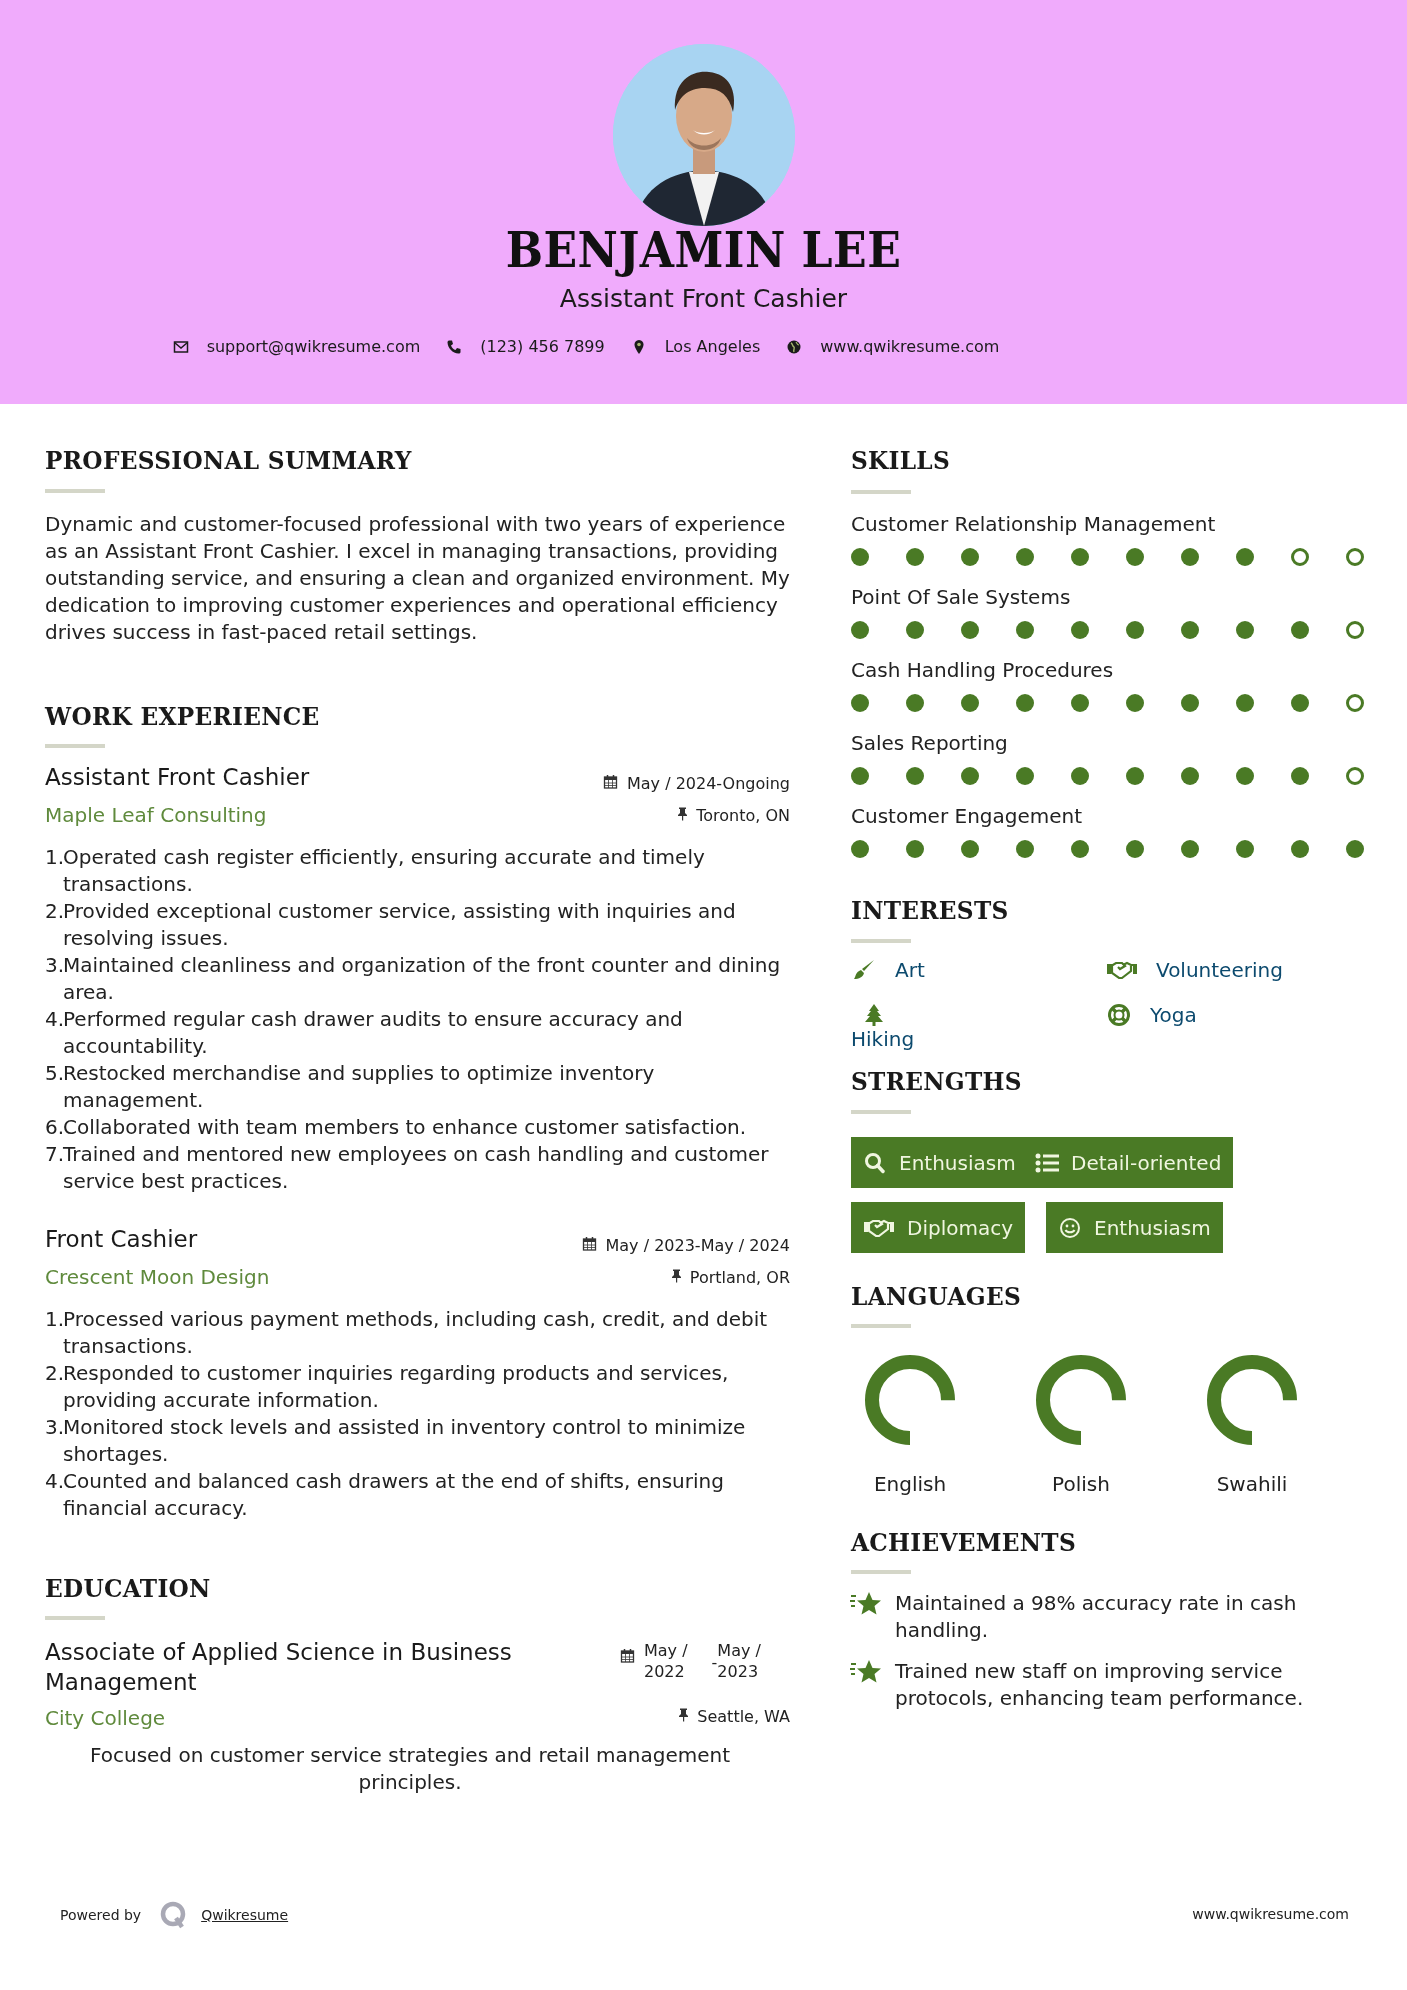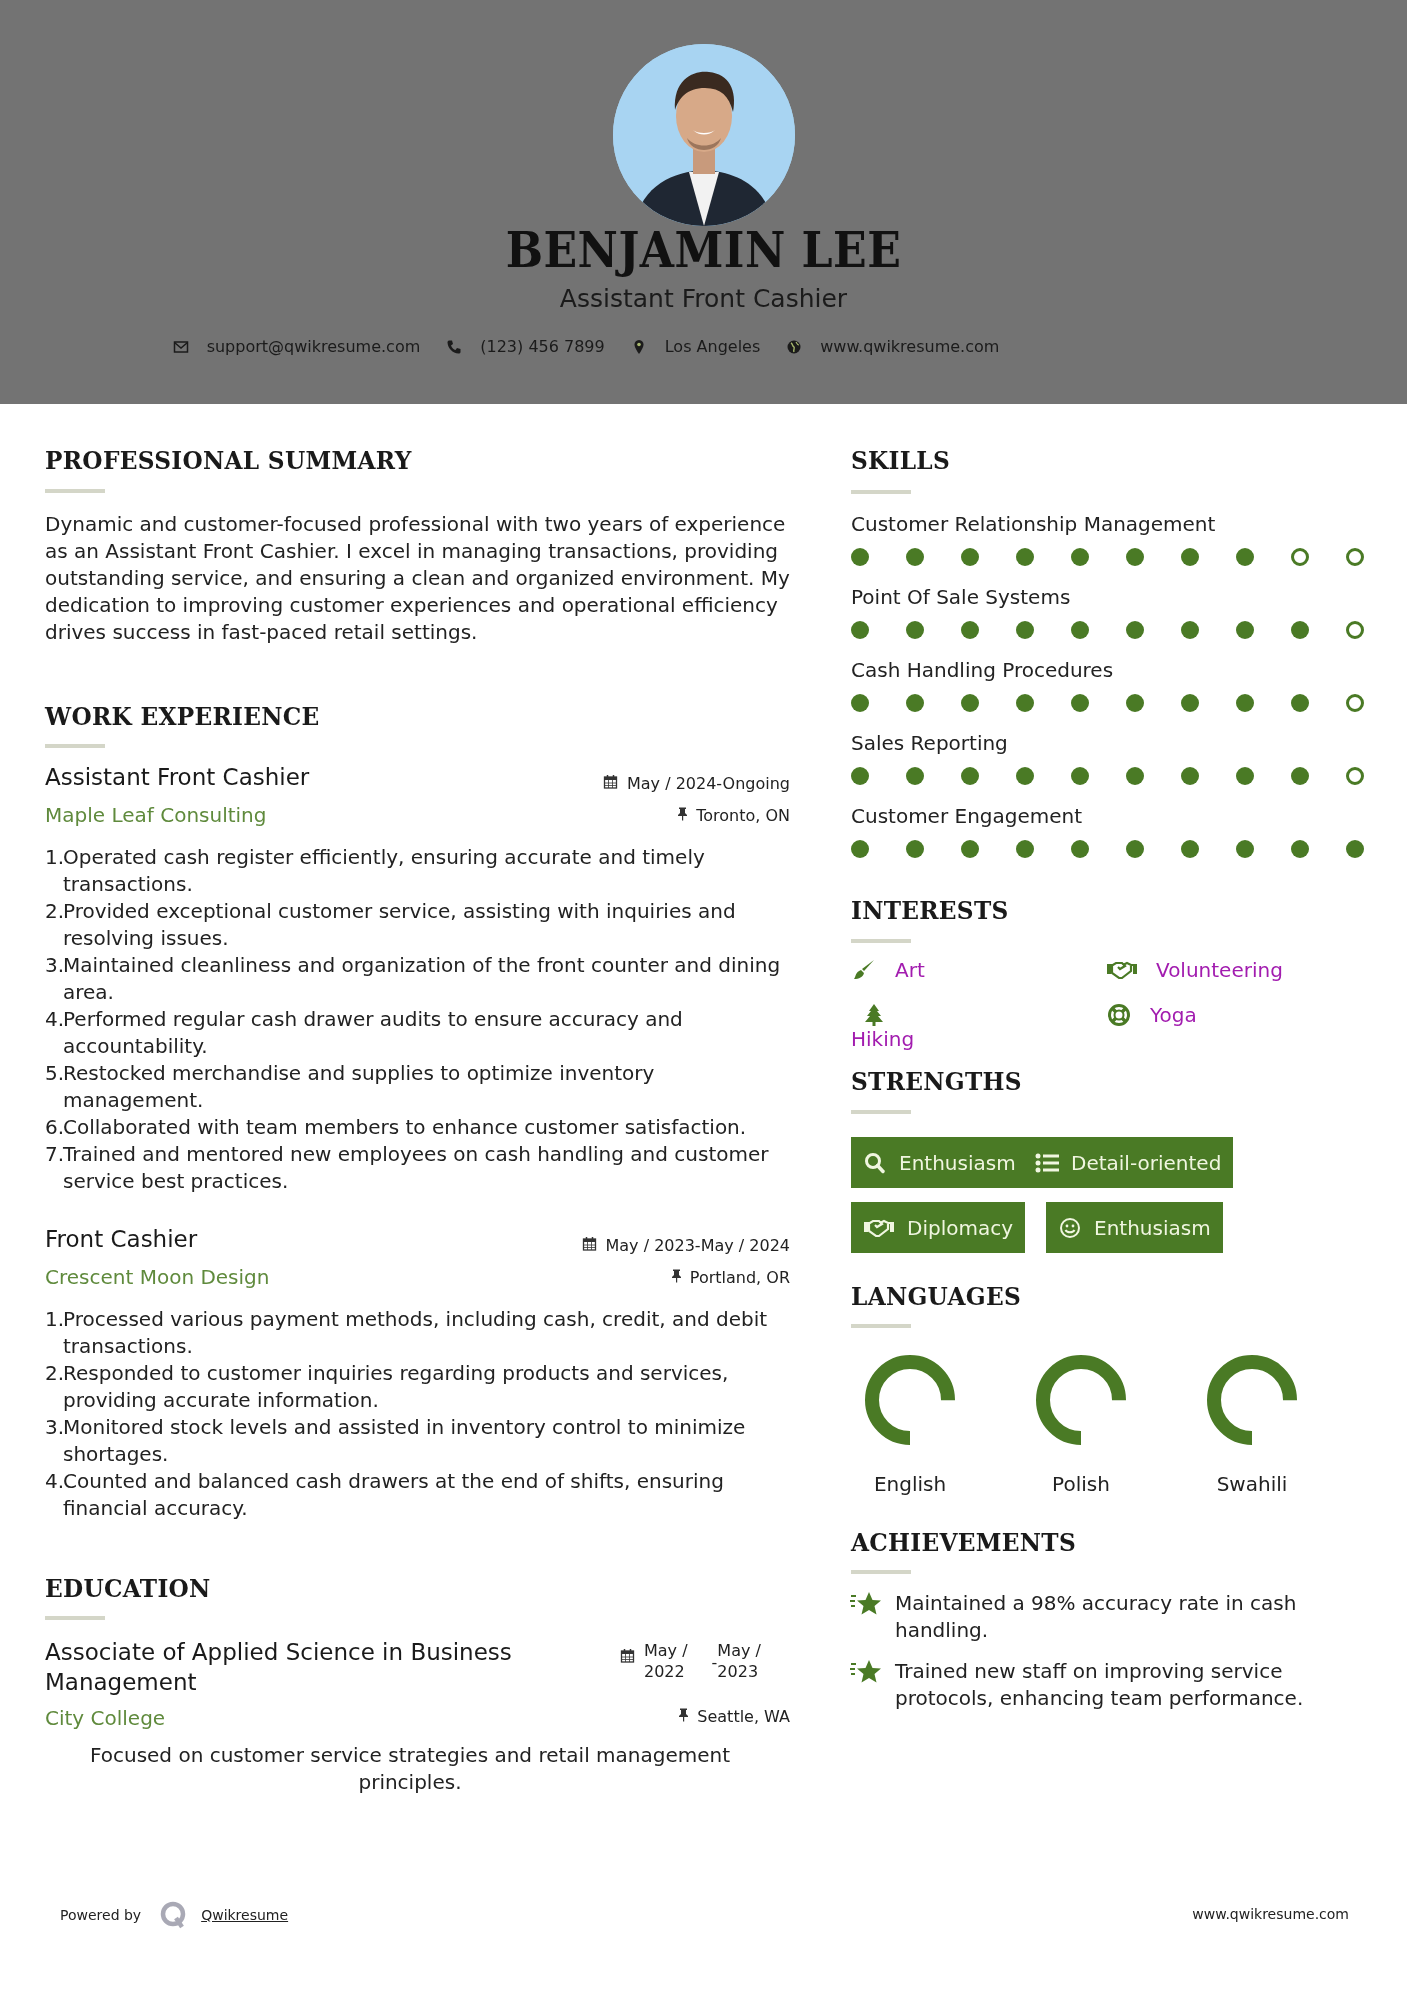--- a/index.html
+++ b/index.html
@@ -1,20 +1,20 @@
 <!DOCTYPE html>
 <html><head>
 <meta charset="utf-8">
 <style>
   * { box-sizing: border-box; margin: 0; padding: 0; }
   html, body { width: 1407px; height: 1990px; background: #ffffff; }
   body { position: relative; font-family: "DejaVu Sans", sans-serif; color: #222; overflow: hidden; }
 
   
-  .header { position: absolute; left: 0; top: 0; width: 1407px; height: 404px; background: #737373; }
+  .header { position: absolute; left: 0; top: 0; width: 1407px; height: 404px; background: #f0abfc; }
   .photo { position: absolute; left: 613px; top: 44px; width: 182px; height: 182px; border-radius: 50%; background: #a8d4f2; overflow: hidden; }
   .photo svg { width: 100%; height: 100%; display: block; }
   .name { position: absolute; left: 0; width: 1407px; top: 222px; text-align: center; font-family: "DejaVu Serif", serif; font-weight: bold; font-size: 48px; color: #111; letter-spacing: 0.5px; transform: scaleX(0.92); }
   .title { position: absolute; left: 0; width: 1407px; top: 284px; text-align: center; font-size: 25px; color: #1b1b1b; }
   .contacts { position: absolute; left: 0; width: 1172px; top: 337px; display: flex; justify-content: center; align-items: center; gap: 0; font-size: 16px; color: #1b1b1b; }
   .contact { display: flex; align-items: center; margin: 0 13px; }
   .contact .ic { width: 16px; height: 16px; margin-right: 18px; display: inline-flex; align-items: center; justify-content: center; }
   .contact .ic svg { width: 16px; height: 16px; }
 
   
@@ -33,21 +33,21 @@
   ol.bullets li .num { position: absolute; left: 0; }
 
   
   .skill-name { position: absolute; font-size: 20px; color: #222; }
   .dots { position: absolute; display: flex; }
   .dot { width: 18px; height: 18px; border-radius: 50%; margin-right: 37px; background: #4a7a25; }
   .dot.empty { background: #fff; border: 3px solid #4a7a25; }
   .dot:last-child { margin-right: 0; }
 
   
-  .interest { position: absolute; display: flex; align-items: center; font-size: 20px; color: #a21caf; }
+  .interest { position: absolute; display: flex; align-items: center; font-size: 20px; color: #0c4a6e; }
   .interest .ic { width: 26px; height: 24px; margin-right: 18px; display: inline-flex; align-items: center; justify-content: center; }
   .interest .ic svg { width: 24px; height: 24px; }
 
   
   .badge { position: absolute; height: 51px; background: #4a7a25; color: #f0f6e0; font-size: 20px; display: flex; align-items: center; padding: 0 12px; }
   .badge .ic { width: 24px; height: 22px; margin-right: 12px; display: inline-flex; align-items: center; justify-content: center; }
   .badge .ic svg { width: 24px; height: 22px; }
 
   
   .lang { position: absolute; width: 110px; text-align: center; }

